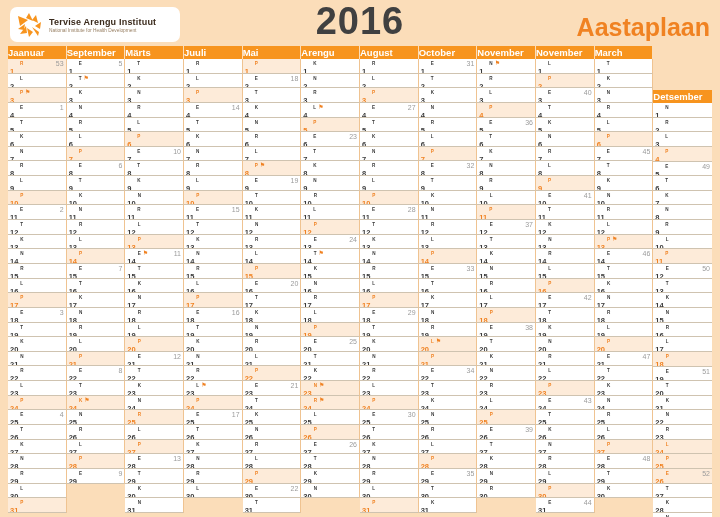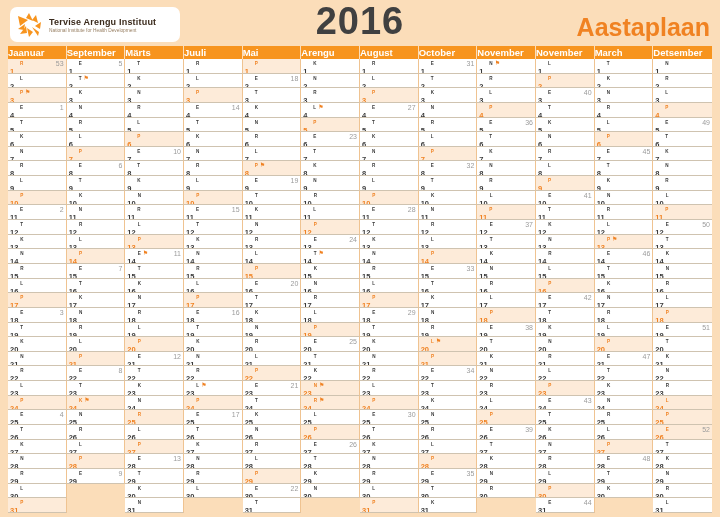--- a/index.html
+++ b/index.html
@@ -7,21 +7,21 @@
   
   .logo{position:absolute;left:10px;top:7px;width:170px;height:35px;background:#FFFFFF;border-radius:7px;display:flex;align-items:center;padding:14px 7px;box-sizing:border-box;gap:6px;}
   .logo-text .t1{font-size:9px;font-weight:bold;color:#3A2A1C;letter-spacing:0.2px;}
   .logo-text .t2{font-size:4.8px;color:#9A8266;margin-top:1px;}
   .year{position:absolute;left:0;right:0;top:0;text-align:center;font-size:38px;font-weight:bold;color:#404040;letter-spacing:1px;}
   .plan-title{position:absolute;right:10px;top:13px;font-size:25px;font-weight:bold;color:#F08222;text-align:center;}
   
   .calendar{position:absolute;left:8px;top:46px;width:704px;display:grid;grid-template-columns:repeat(12,1fr);}
   .month{display:flex;flex-direction:column;}
   .month-header{height:13px;line-height:13px;background:#F7941E;color:#FFFFFF;font-size:9.5px;font-weight:bold;text-align:left;border-right:1px solid #FBDDB9;box-sizing:border-box;}
-  .month:last-child .month-header{border-right:none;}
+  .month:last-child .month-header{border-right:none;margin-top:44px;}
   .day{position:relative;height:14.65px;box-sizing:border-box;background:#FFFFFF;border-bottom:1px solid #CFC3B0;border-right:1px solid #EFC391;padding:1px 2px 0 2px;overflow:hidden;}
   .month:last-child .day{border-right:none;}
   .day.off{background:#FDEBD9;}
   .day.off .num,.day.off .dl{color:#F08222;}
   .num{font-size:7.5px;font-weight:bold;color:#3A3A3A;display:inline-block;min-width:8px;}
   .dl{font-size:4.6px;font-weight:bold;color:#3A3A3A;display:inline-block;margin-left:2px;vertical-align:top;margin-top:1px;}
   .flag{display:inline-block;margin-left:2px;color:#F08222;font-size:6px;line-height:6px;vertical-align:top;}
   .wk{position:absolute;right:2px;top:1px;font-size:7px;color:#9B9B9B;}
 </style>
 </head>

